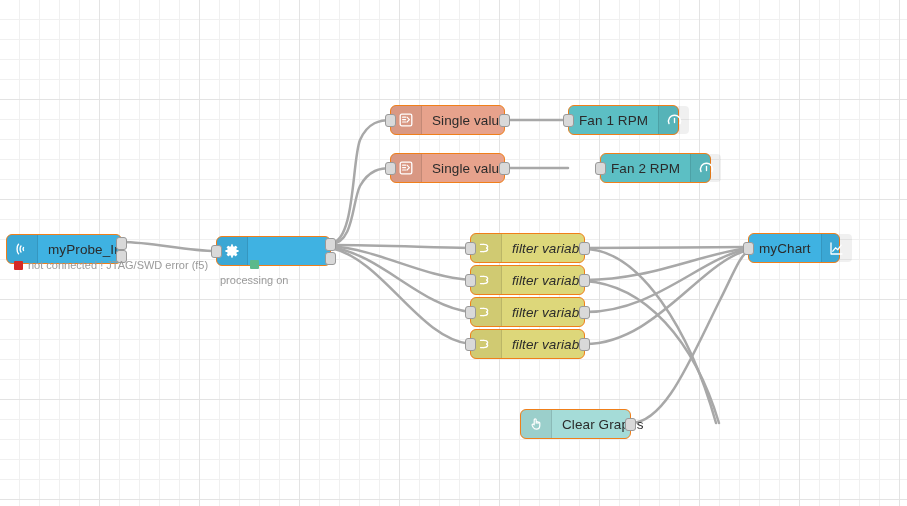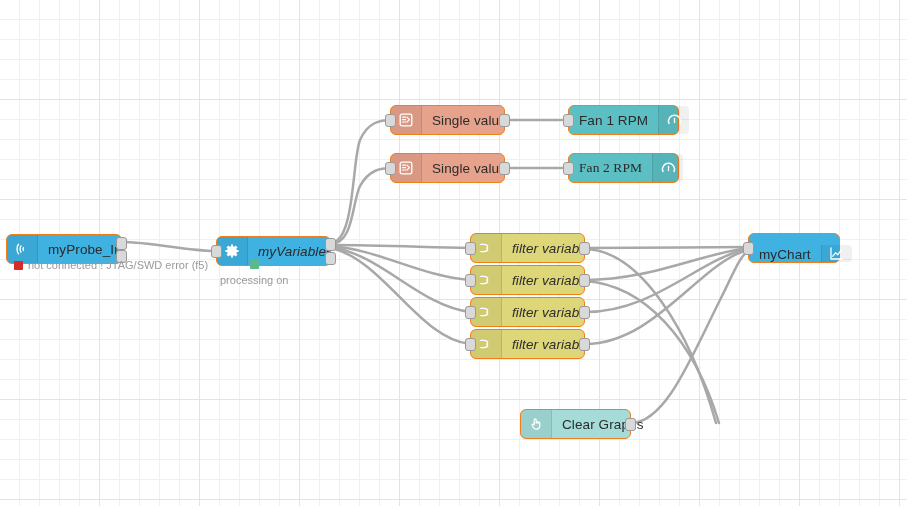--- a/index.html
+++ b/index.html
@@ -183,21 +183,20 @@
     <span>not connected ! JTAG/SWD error (f5)</span>
   </div>
 
   <div class="node c-blue" style="left:216px; top:236px; width:115px;">
     <div class="iconbox">
       <svg class="gicon" width="16" height="16" viewBox="0 0 16 16">
         <path fill="#ffffff" d="M8 5.2a2.8 2.8 0 100 5.6 2.8 2.8 0 000-5.6zm0 4.2a1.4 1.4 0 110-2.8 1.4 1.4 0 010 2.8z"></path>
         <path fill="#ffffff" d="M14 7.1h-1.2a4.9 4.9 0 00-.55-1.33l.85-.85a.7.7 0 000-1l-1.02-1.02a.7.7 0 00-1 0l-.85.85A4.9 4.9 0 008.9 3.2V2a.7.7 0 00-.7-.7H7.8a.7.7 0 00-.7.7v1.2c-.47.11-.92.29-1.33.55l-.85-.85a.7.7 0 00-1 0L2.9 3.92a.7.7 0 000 1l.85.85c-.26.41-.44.86-.55 1.33H2a.7.7 0 00-.7.7v.4c0 .39.31.7.7.7h1.2c.11.47.29.92.55 1.33l-.85.85a.7.7 0 000 1l1.02 1.02a.7.7 0 001 0l.85-.85c.41.26.86.44 1.33.55V14c0 .39.31.7.7.7h.4a.7.7 0 00.7-.7v-1.2c.47-.11.92-.29 1.33-.55l.85.85a.7.7 0 001 0l1.02-1.02a.7.7 0 000-1l-.85-.85c.26-.41.44-.86.55-1.33H14a.7.7 0 00.7-.7v-.4a.7.7 0 00-.7-.7z"></path>
       </svg>
     </div>
-    <div class="label italic">myVariables</div>
     <div class="port in" style="top:8px;"></div>
     <div class="port out" style="top:1px;"></div>
     <div class="port out" style="top:15px;"></div>
   </div>
   <div class="status" style="left:220px; top:260px;flex-direction:column;">
     <span class="dot" style="background:#5bb98c;"></span>
     <span>processing on</span>
   </div>
 
   <div class="node c-salmon" style="left:390px; top:105px; width:115px;">
@@ -230,21 +229,21 @@
     <div class="label">Fan 1 RPM</div>
     <div class="iconbox right">
       <svg class="gicon" width="17" height="17" viewBox="0 0 17 17">
         <path d="M3 11.6a6 6 0 1111 0" fill="none" stroke="#ffffff" stroke-width="1.4" stroke-linecap="round"></path>
         <path d="M8.5 10.6V6.4" stroke="#ffffff" stroke-width="1.3" stroke-linecap="round"></path>
       </svg>
     </div>
     <div class="port in" style="top:8px;"></div>
   </div>
 
-  <div class="node c-teal" style="left:568px; top:153px; width:111px;font-family:Liberation Serif, serif;">
+  <div class="node c-teal" style="left:600px; top:153px; width:111px;">
     <div class="label">Fan 2 RPM</div>
     <div class="iconbox right">
       <svg class="gicon" width="17" height="17" viewBox="0 0 17 17">
         <path d="M3 11.6a6 6 0 1111 0" fill="none" stroke="#ffffff" stroke-width="1.4" stroke-linecap="round"></path>
         <path d="M8.5 10.6V6.4" stroke="#ffffff" stroke-width="1.3" stroke-linecap="round"></path>
       </svg>
     </div>
     <div class="port in" style="top:8px;"></div>
   </div>
 
@@ -289,21 +288,21 @@
       <svg class="gicon" width="16" height="16" viewBox="0 0 16 16">
         <path d="M2.5 4.4h3.2M2.5 11.6h3.2" stroke="#ffffff" stroke-width="1.3" stroke-linecap="round"></path>
         <path d="M5.7 4.4 C10.5 4.4 10.5 8 8 8 C10.5 8 10.5 11.6 5.7 11.6" fill="none" stroke="#ffffff" stroke-width="1.3" stroke-linecap="round"></path>
       </svg>
     </div>
     <div class="label italic">filter variable</div>
     <div class="port in" style="top:8px;"></div>
     <div class="port out" style="top:8px;"></div>
   </div>
 
-  <div class="node c-blue" style="left:748px; top:233px; width:92px;align-items:flex-end;">
+  <div class="node c-blue" style="left:748px; top:233px; width:92px;">
     <div class="label">myChart</div>
     <div class="iconbox right">
       <svg class="gicon" width="17" height="17" viewBox="0 0 17 17">
         <path d="M3 3v11h11" fill="none" stroke="#ffffff" stroke-width="1.3" stroke-linecap="round" stroke-linejoin="round"></path>
         <path d="M4.8 11.2l2.7-3.4 2.3 1.9 3.4-4.6" fill="none" stroke="#ffffff" stroke-width="1.3" stroke-linecap="round" stroke-linejoin="round"></path>
       </svg>
     </div>
     <div class="port in" style="top:8px;"></div>
   </div>
 

